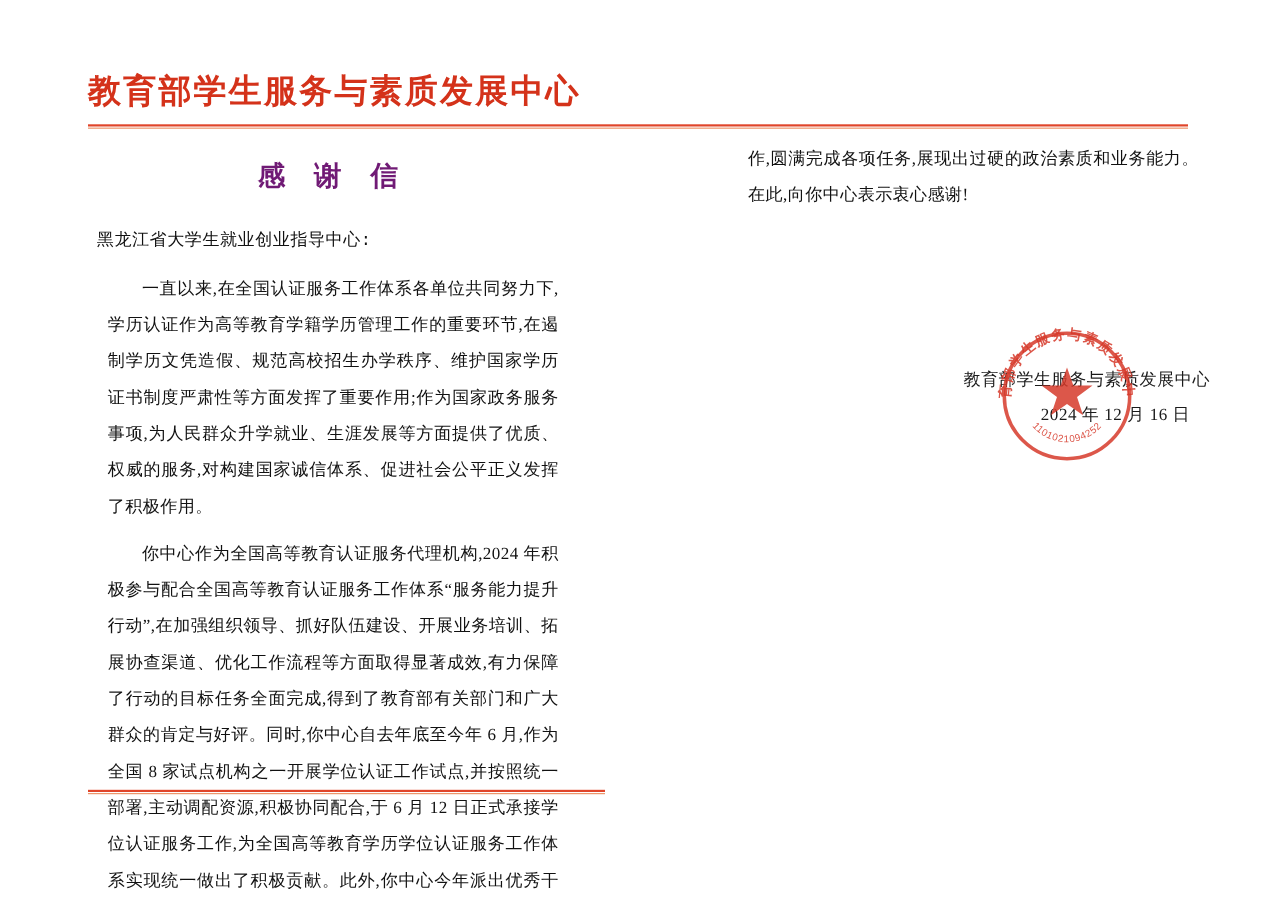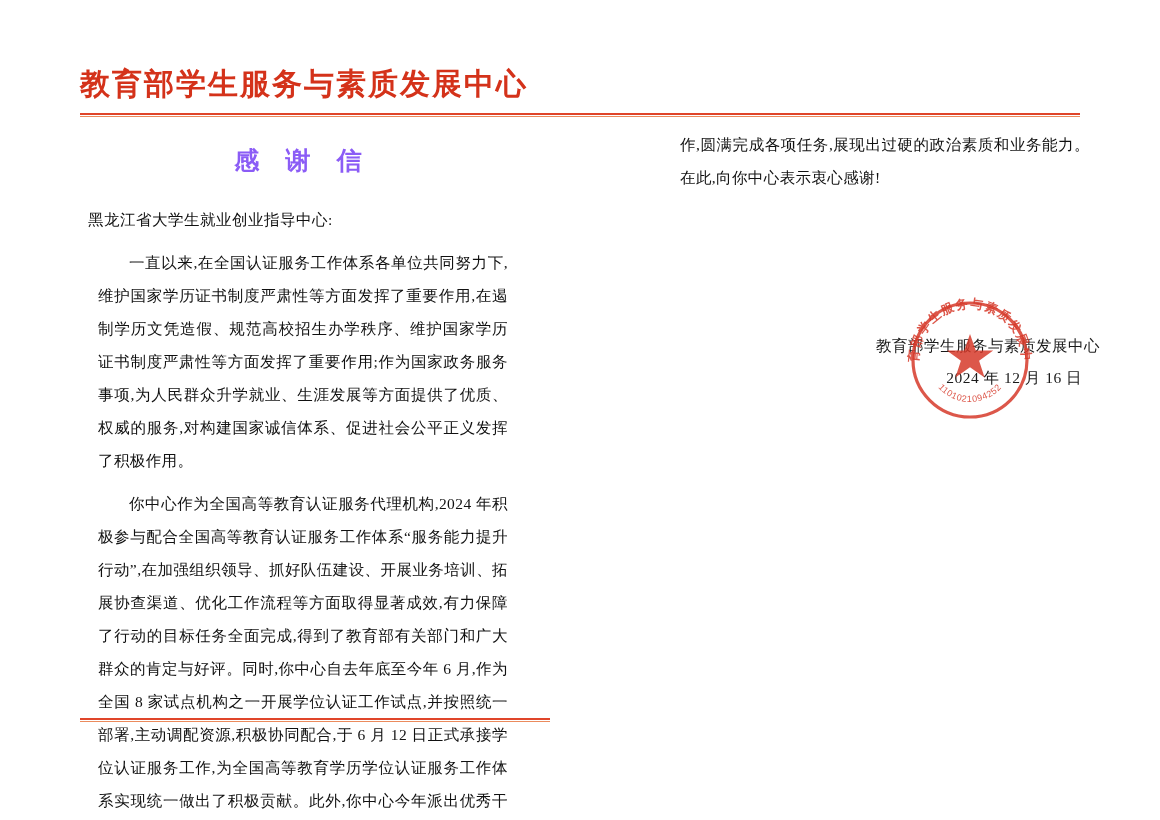--- a/index.html
+++ b/index.html
@@ -87,25 +87,26 @@
   }
   .col-left  { left: 88px; }
   .col-right { left: 670px; top: 118px; }
 
   .doc-title {
     text-align: center;
     font-size: 25px;
     font-weight: bold;
     letter-spacing: 10px;
     margin: 14px 0 26px 0;
-    color: #8b5cf6;
+    color: #701a75;
   }
   .salutation {
     margin: 0 0 2px 0;
     letter-spacing: 0.5px;
+    font-family: Liberation Mono, monospace;
   }
   p.para {
     margin: 10px;
     text-indent: 2em;
     text-align: justify;
     text-justify: inter-ideograph;
     letter-spacing: 0.4px;
   }
   p.para.cont {
     text-indent: 0;
@@ -148,21 +149,21 @@
   </div>
 
   <div class="rule-top">
     <div class="thick"></div>
     <div class="thin"></div>
   </div>
 
   <div class="col col-left">
     <div class="doc-title">感 谢 信</div>
     <div class="salutation">黑龙江省大学生就业创业指导中心:</div>
-    <p class="para">一直以来,在全国认证服务工作体系各单位共同努力下,维护国家学历证书制度严肃性等方面发挥了重要作用,在遏制学历文凭造假、规范高校招生办学秩序、维护国家学历证书制度严肃性等方面发挥了重要作用;作为国家政务服务事项,为人民群众升学就业、生涯发展等方面提供了优质、权威的服务,对构建国家诚信体系、促进社会公平正义发挥了积极作用。</p>
+    <p class="para">一直以来,在全国认证服务工作体系各单位共同努力下,学历认证作为高等教育学籍学历管理工作的重要环节,在遏制学历文凭造假、规范高校招生办学秩序、维护国家学历证书制度严肃性等方面发挥了重要作用;作为国家政务服务事项,为人民群众升学就业、生涯发展等方面提供了优质、权威的服务,对构建国家诚信体系、促进社会公平正义发挥了积极作用。</p>
     <p class="para">你中心作为全国高等教育认证服务代理机构,2024 年积极参与配合全国高等教育认证服务工作体系“服务能力提升行动”,在加强组织领导、抓好队伍建设、开展业务培训、拓展协查渠道、优化工作流程等方面取得显著成效,有力保障了行动的目标任务全面完成,得到了教育部有关部门和广大群众的肯定与好评。同时,你中心自去年底至今年 6 月,作为全国 8 家试点机构之一开展学位认证工作试点,并按照统一部署,主动调配资源,积极协同配合,于 6 月 12 日正式承接学位认证服务工作,为全国高等教育学历学位认证服务工作体系实现统一做出了积极贡献。此外,你中心今年派出优秀干部吴爽同志参与 2024 年度全国高等教育学历学位认证服务督查调研等工</p>
   </div>
 
   <div class="col col-right">
     <p class="para cont">作,圆满完成各项任务,展现出过硬的政治素质和业务能力。在此,向你中心表示衷心感谢!</p>
   </div>
 
   <div class="signature">
     <div>教育部学生服务与素质发展中心</div>
     <div class="sig-date">2024 年 12 月 16 日</div>

